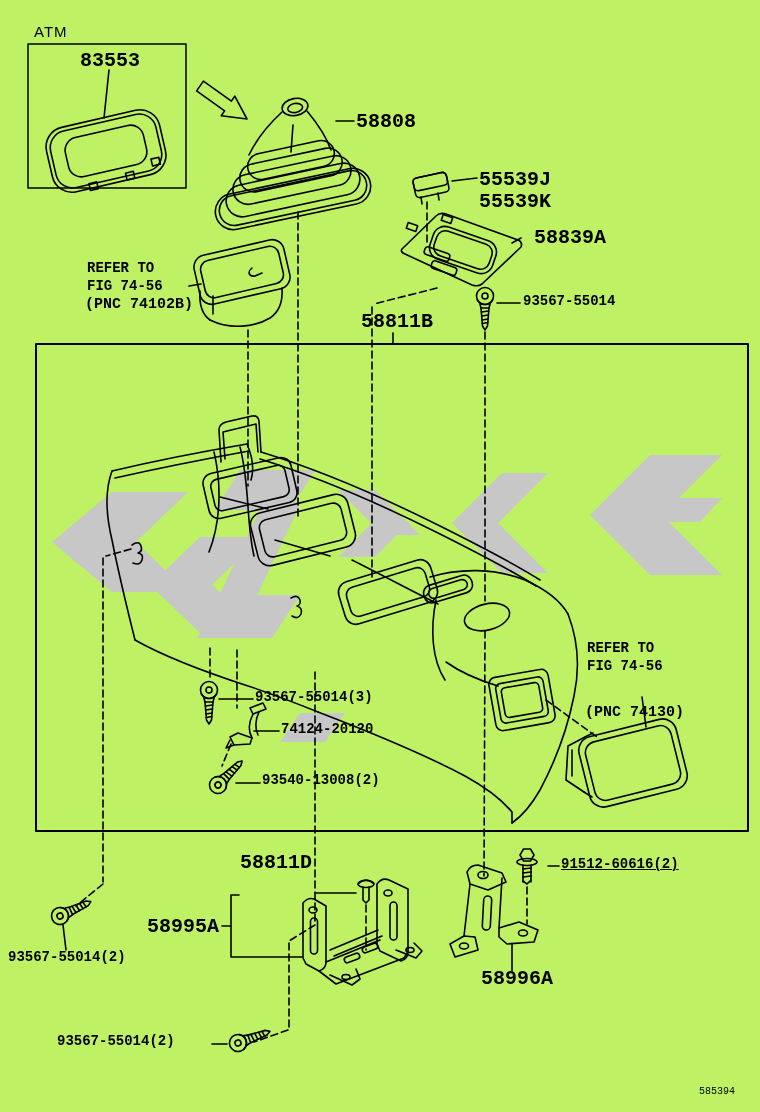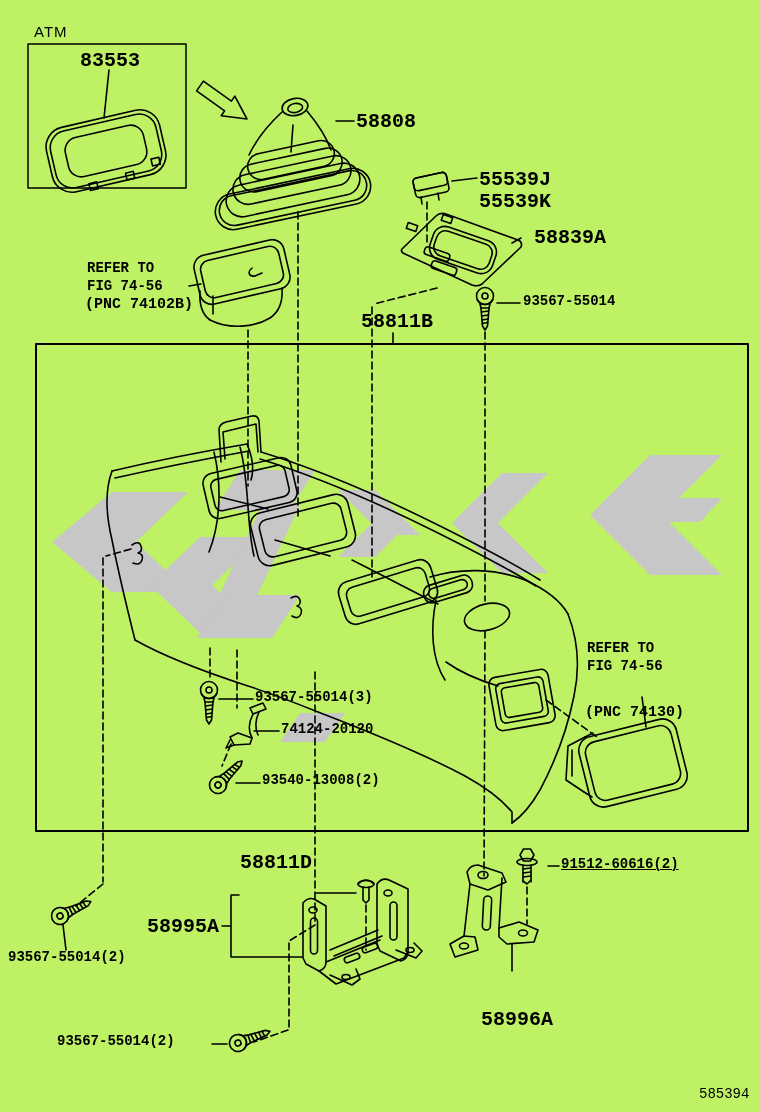--- a/index.html
+++ b/index.html
@@ -6,21 +6,21 @@
   .canvas{
     position:relative;width:760px;height:1112px;background:#bef264;overflow:hidden;
     font-family:"Liberation Mono", monospace;color:#000;
   }
   .canvas svg{position:absolute;left:0;top:0;}
   .lbl{position:absolute;font-family:"Liberation Mono",monospace;font-weight:700;
        font-size:14px;line-height:1.05;white-space:nowrap;letter-spacing:0;}
   .lbl-lg{font-size:20px;}
   .lbl-sm{font-size:15px;}
   .lbl-plain{font-family:"Liberation Sans",sans-serif;font-weight:400;font-size:15px;letter-spacing:1px;}
-  .lbl-code{font-family:"Liberation Mono",monospace;font-weight:400;font-size:14px;text-align:center;}
+  .lbl-code{font-family:"Liberation Mono",monospace;font-weight:400;font-size:10px;text-align:center;}
 </style>
 </head>
 <body>
 
 <div class="canvas">
 
   <svg width="760" height="1112" viewBox="0 0 760 1112">
     <defs>
       <g id="sw">
         <circle cx="0" cy="0" r="8.5"></circle>
@@ -322,18 +322,18 @@
   <div class="lbl" style="left:587px;top:641px;">REFER TO</div>
   <div class="lbl" style="left:587px;top:659px;">FIG 74-56</div>
   <div class="lbl lbl-sm" style="left:585px;top:677px;margin-top:28px;">(PNC 74130)</div>
 
   <div class="lbl" style="left:255px;top:690px;">93567-55014(3)</div>
   <div class="lbl" style="left:281px;top:722px;">74124-20120</div>
   <div class="lbl" style="left:262px;top:773px;">93540-13008(2)</div>
   <div class="lbl" style="left:561px;top:857px;text-decoration:underline;">91512-60616(2)</div>
   <div class="lbl lbl-lg" style="left:240px;top:852px;">58811D</div>
   <div class="lbl lbl-lg" style="left:147px;top:916px;">58995A</div>
-  <div class="lbl lbl-lg" style="left:481px;top:1009px;">58996A</div>
+  <div class="lbl lbl-lg" style="left:481px;top:968px;">58996A</div>
   <div class="lbl" style="left:8px;top:950px;">93567-55014(2)</div>
   <div class="lbl" style="left:57px;top:1034px;">93567-55014(2)</div>
 
   <div class="lbl lbl-code" style="left:699px;top:1087px;">585394</div>
 </div>
 
 </body></html>

